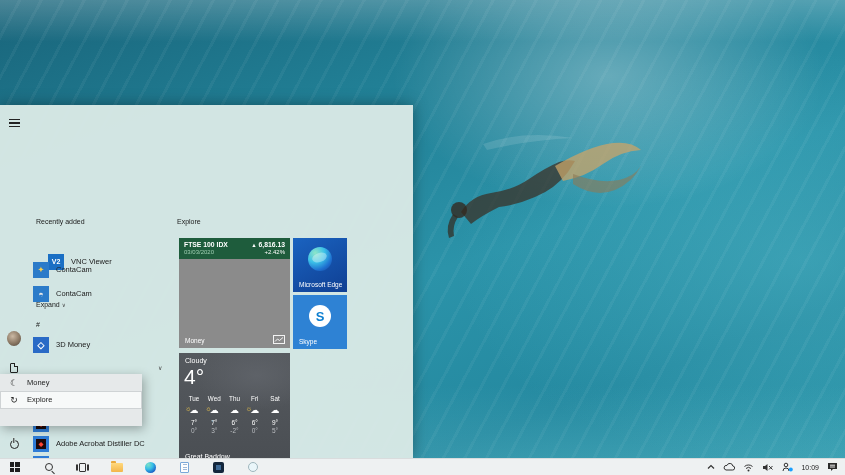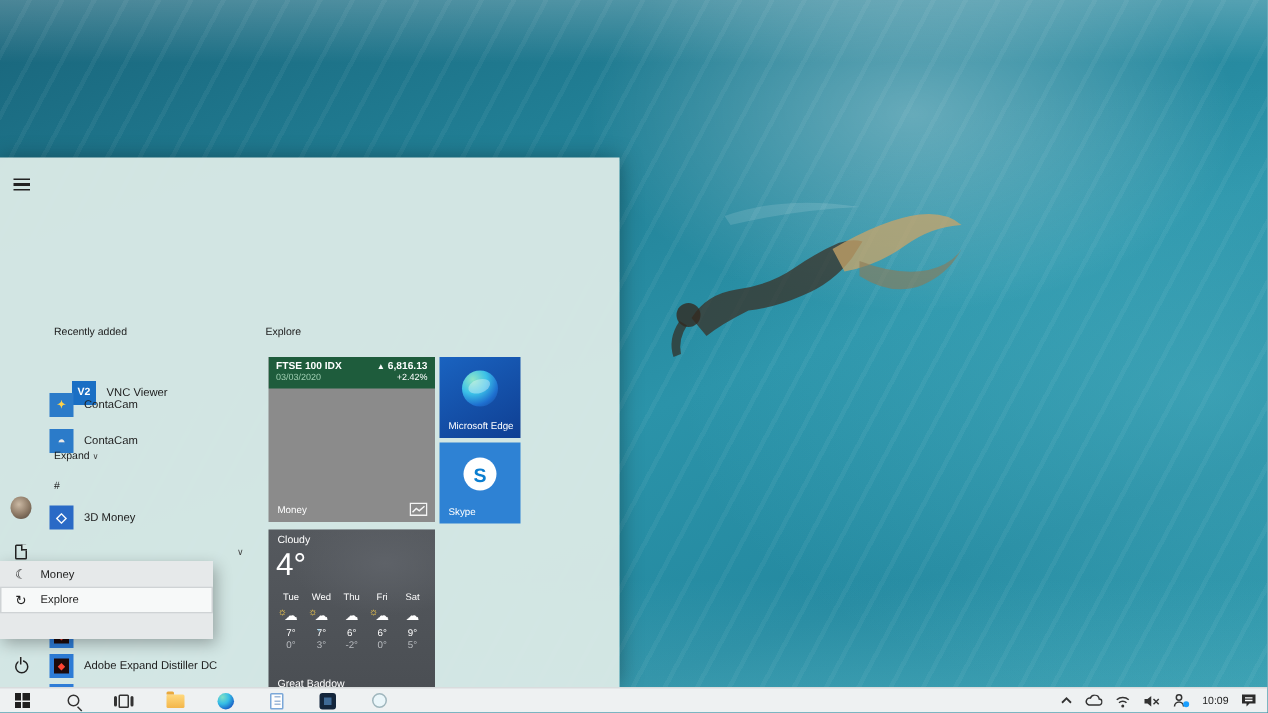--- a/index.html
+++ b/index.html
@@ -204,21 +204,21 @@
     <div class="app-row" style="top:310px;">
       <span class="app-ico" style="background:#2e7cd6;">
           <span class="inner-sq" style="background:#1d0a0a;color:#ff4433;">◆</span>
         </span>
       <span class="app-label">Adobe Acrobat DC</span>
     </div>
     <div class="app-row" style="top:330px;">
       <span class="app-ico" style="background:#2e7cd6;">
           <span class="inner-sq" style="background:#1d0a0a;color:#ff4433;">◆</span>
         </span>
-      <span class="app-label">Adobe Expand Distiller DC</span>
+      <span class="app-label">Adobe Acrobat Distiller DC</span>
     </div>
     <div class="app-row" style="top:350px;">
       <span class="app-ico" style="background:#2e7cd6;"></span>
 
     </div>
 
     <div class="group-label" style="left:177px;top:113px;">Explore</div>
 
     <div class="tile money-tile">
       <div class="money-head">

